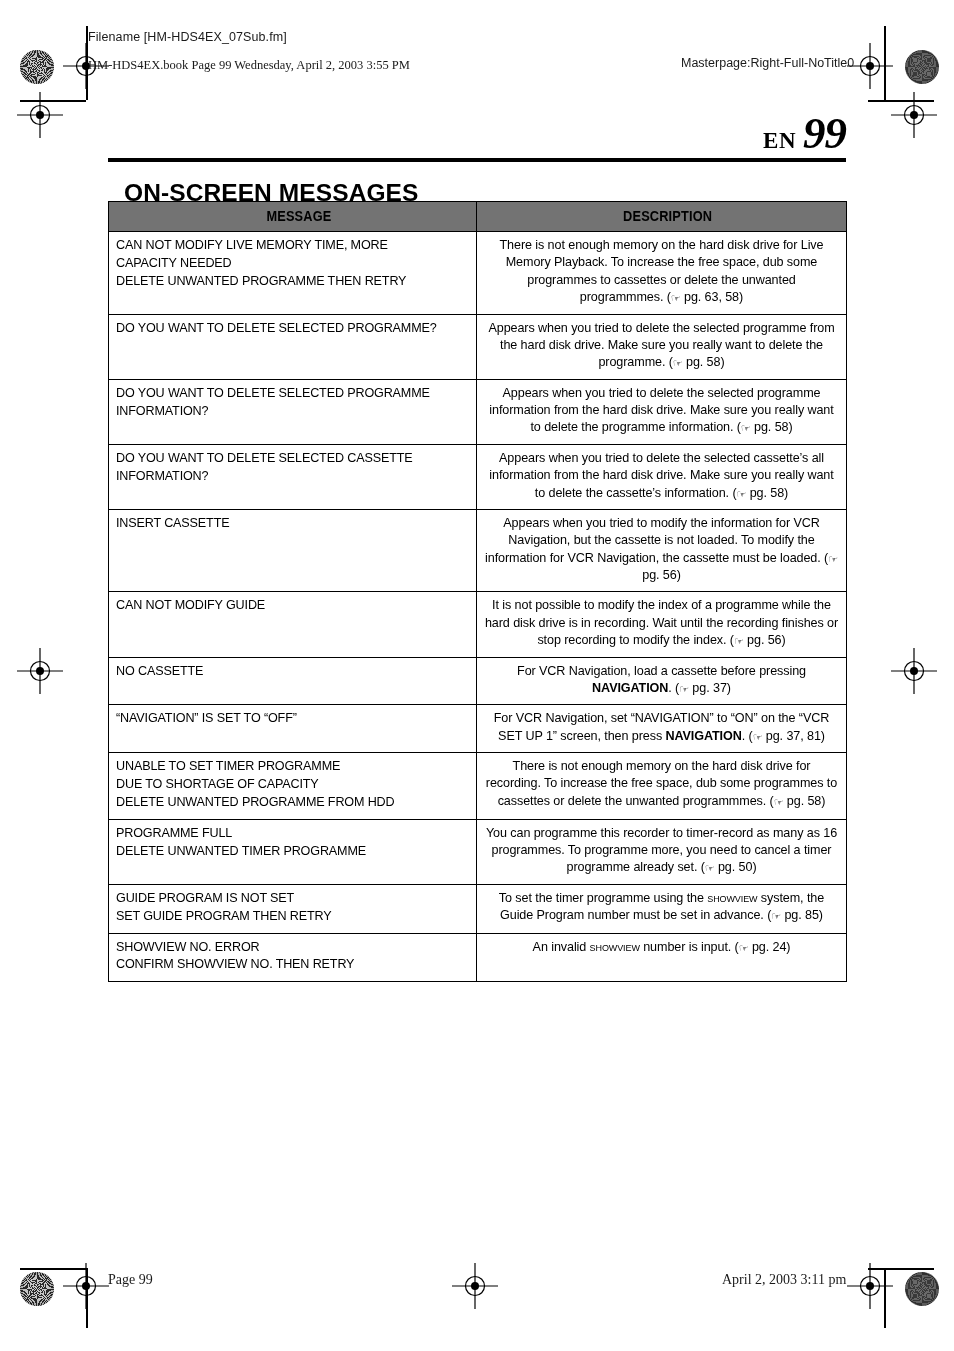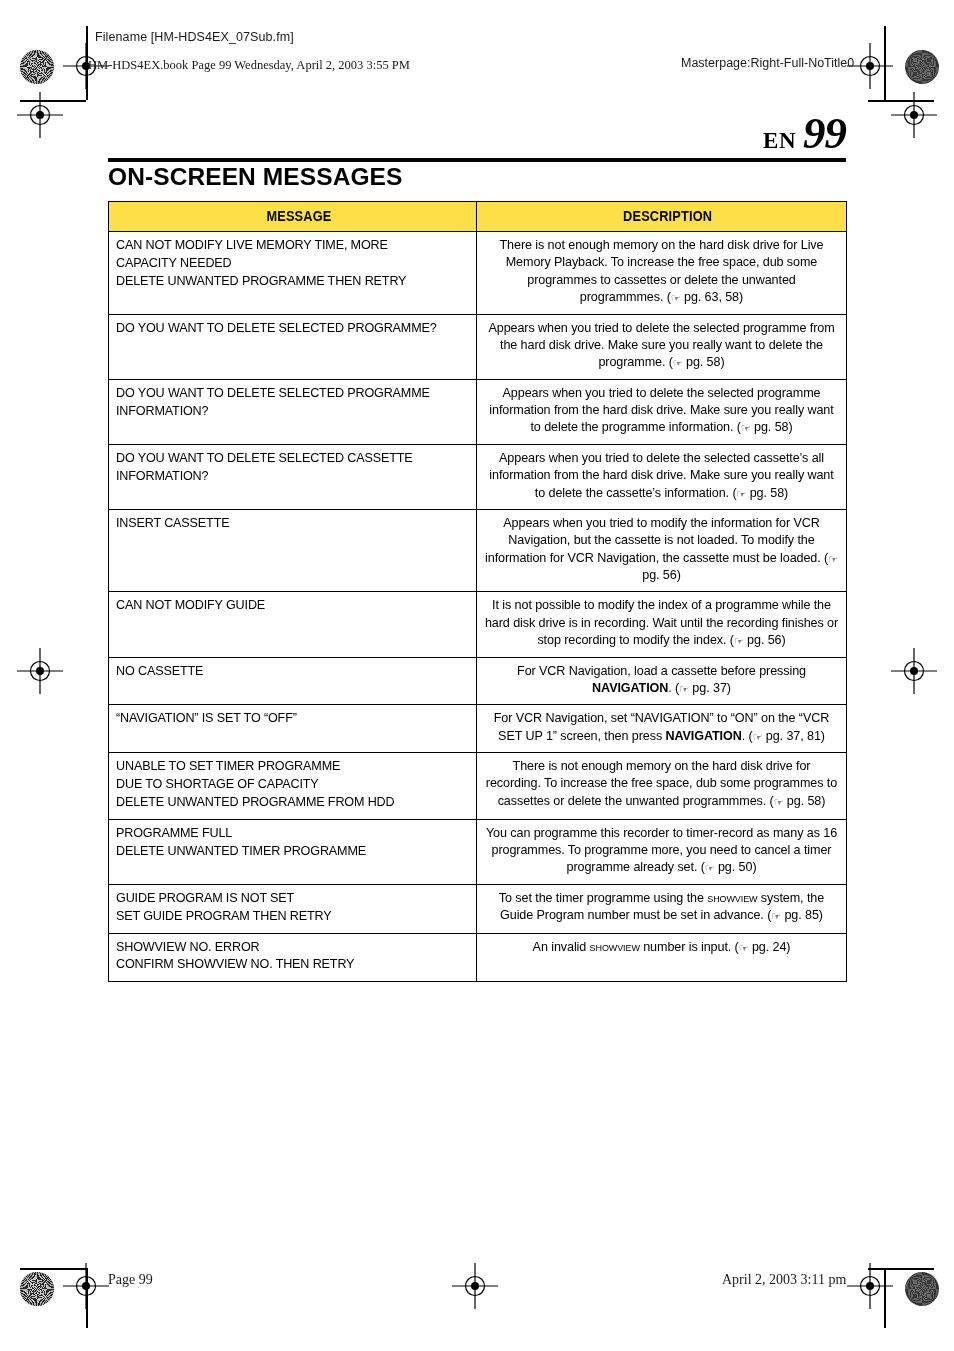--- a/index.html
+++ b/index.html
@@ -52,21 +52,20 @@
   
   .slug {
     position: absolute;
     white-space: nowrap;
     color: #1a1a1a;
   }
   .slug-filename {
     font-family: "Liberation Sans", sans-serif;
     font-size: 12.5px;
     letter-spacing: .1px;
-    margin-left: 7px;
   }
   .slug-book {
     font-family: "Liberation Serif", serif;
     font-size: 12.5px;
   }
   .slug-master {
     font-family: "Liberation Sans", sans-serif;
     font-size: 12.5px;
   }
   .slug-page, .slug-date {
@@ -108,40 +107,40 @@
     background: #000;
   }
   .doc-title {
     position: absolute;
     left: 108px;
     top: 163px;
     font-family: "Liberation Sans", sans-serif;
     font-weight: 700;
     font-size: 24.5px;
     letter-spacing: .1px;
-    margin: 0;
+    margin: 16px;
   }
 
   
   .msg-table {
     position: absolute;
     left: 108px;
     top: 201px;
     width: 738px;
     border-collapse: collapse;
     table-layout: fixed;
   }
   .msg-table th,
   .msg-table td {
     border: 1.5px solid #000;
     vertical-align: top;
     padding: 5px 7px 7px 7px;
   }
   .msg-table th {
-    background: #fde047;
+    background: #737373;
     text-align: center;
     font-family: "Liberation Sans", sans-serif;
     font-weight: 700;
     font-size: 14.5px;
     letter-spacing: .2px;
     padding: 6px 6px 7px 18px;
     transform: none;
   }
   .msg-table th span {
     display: inline-block;

